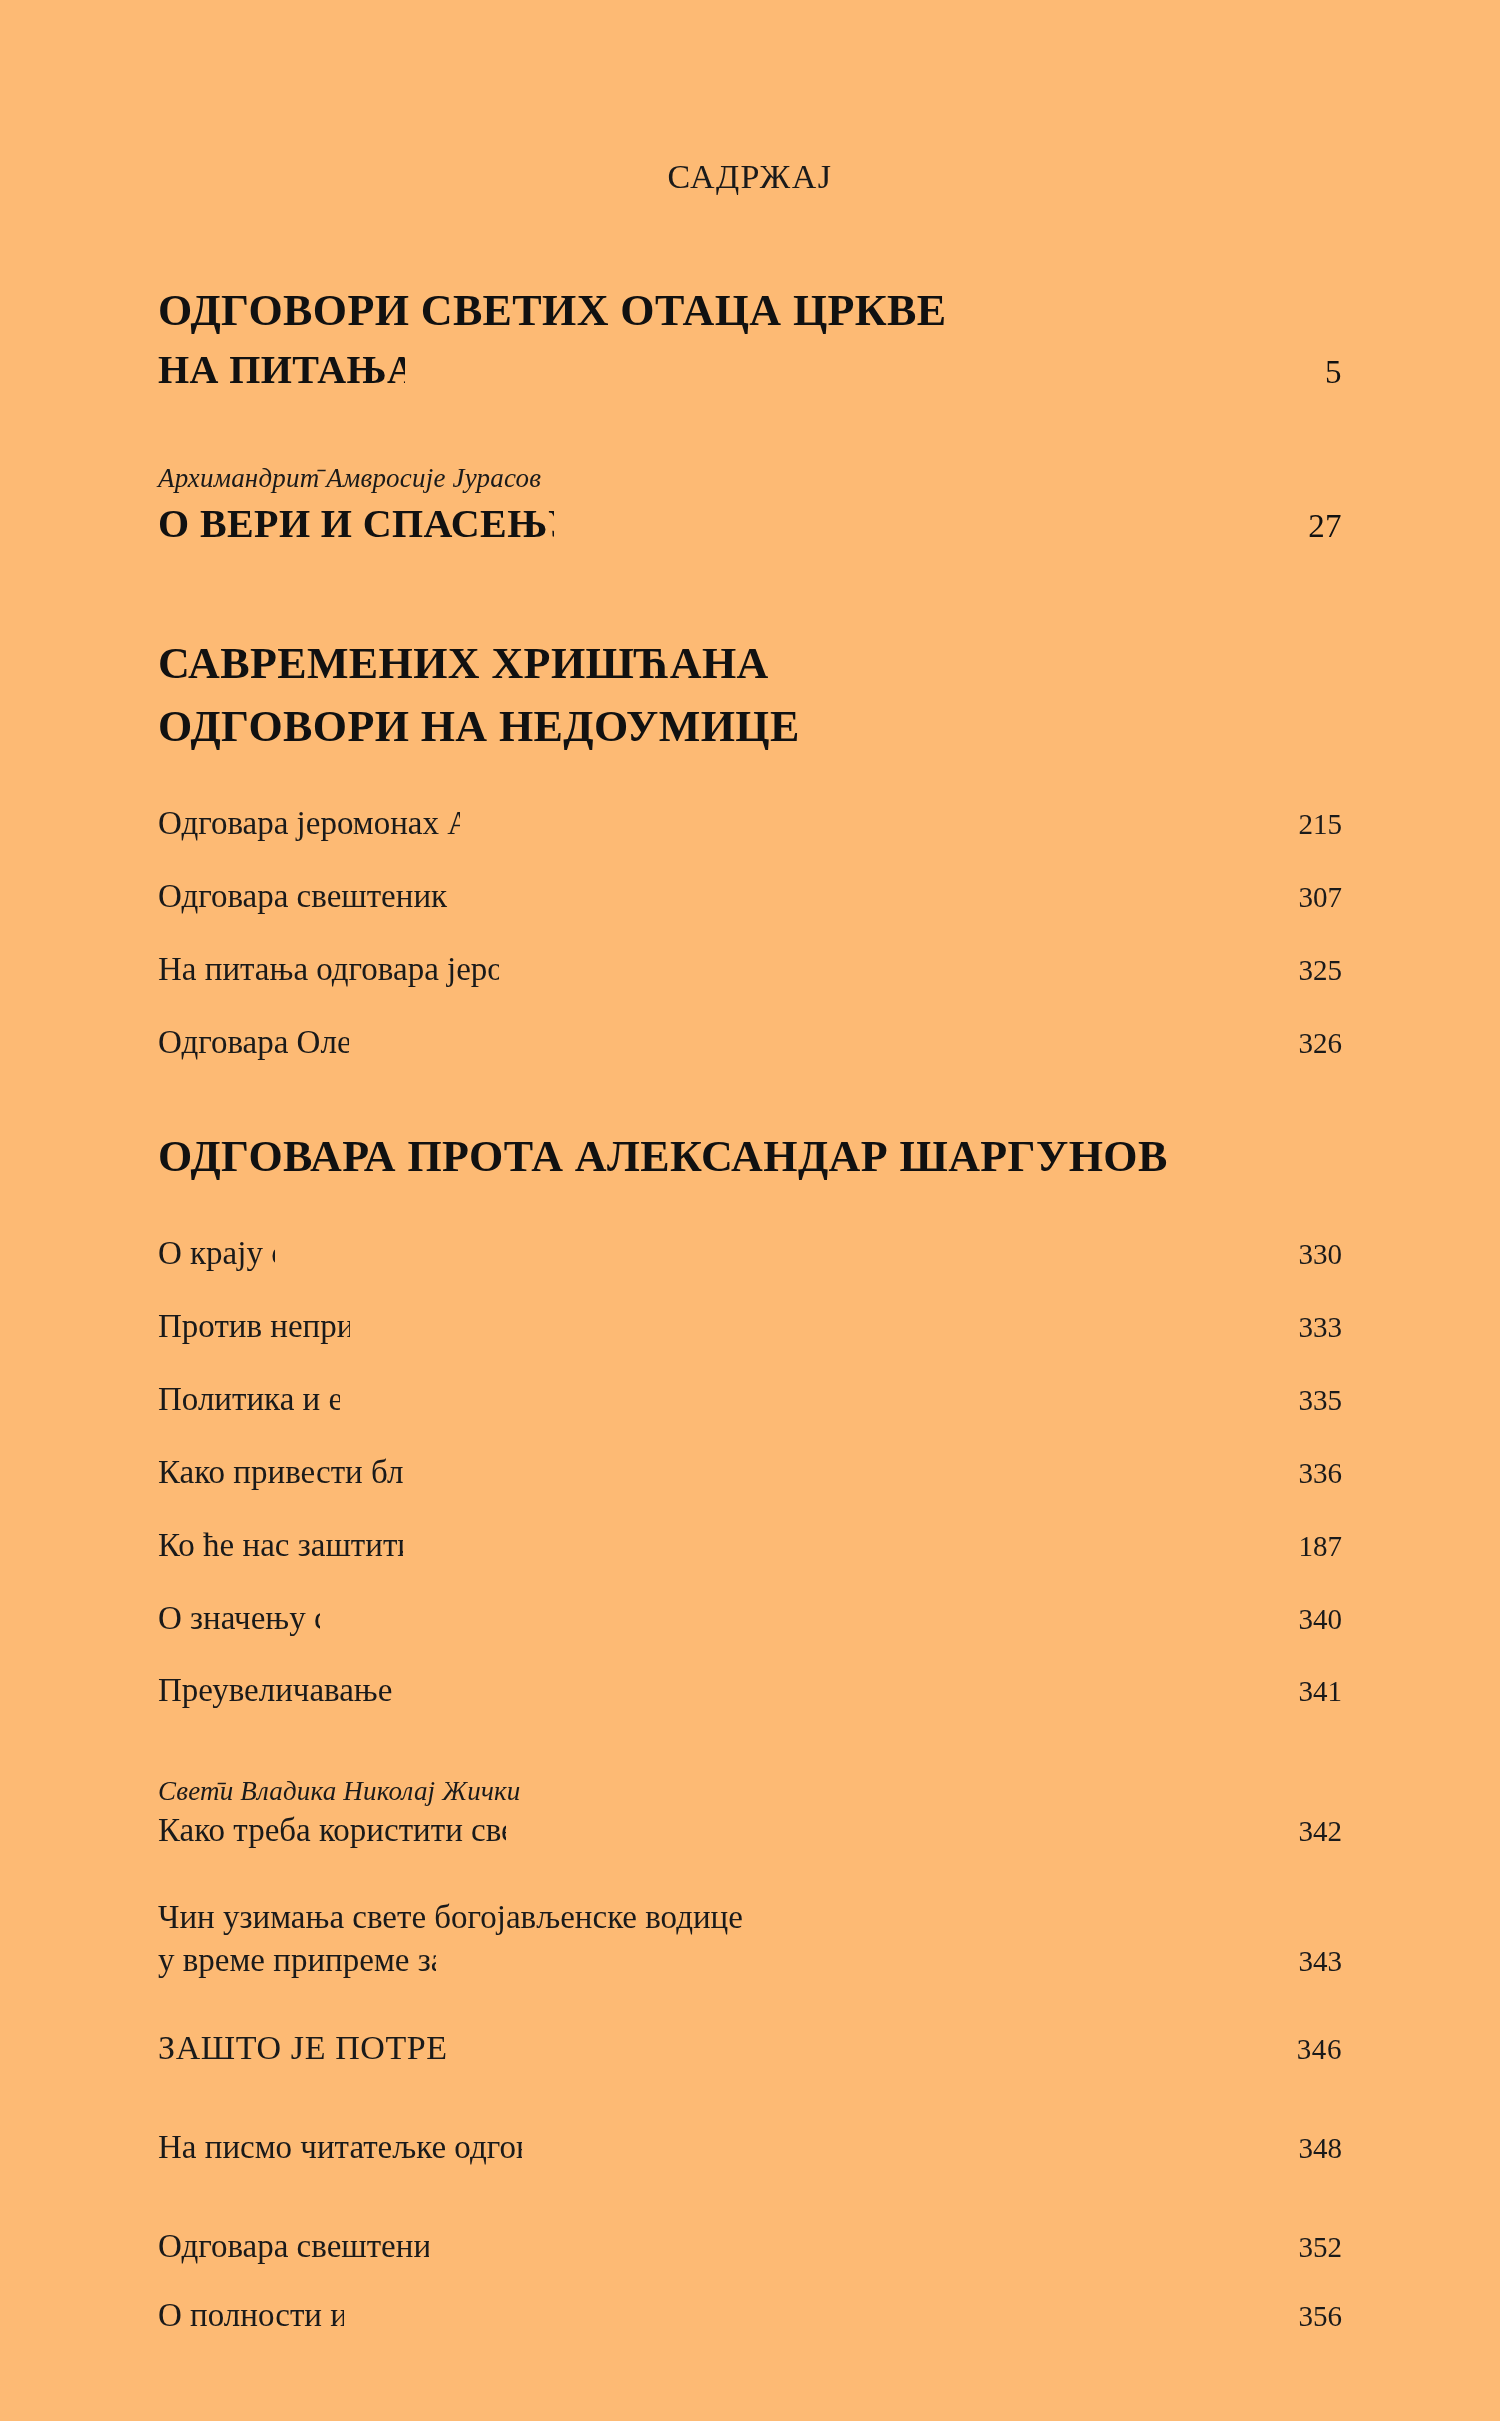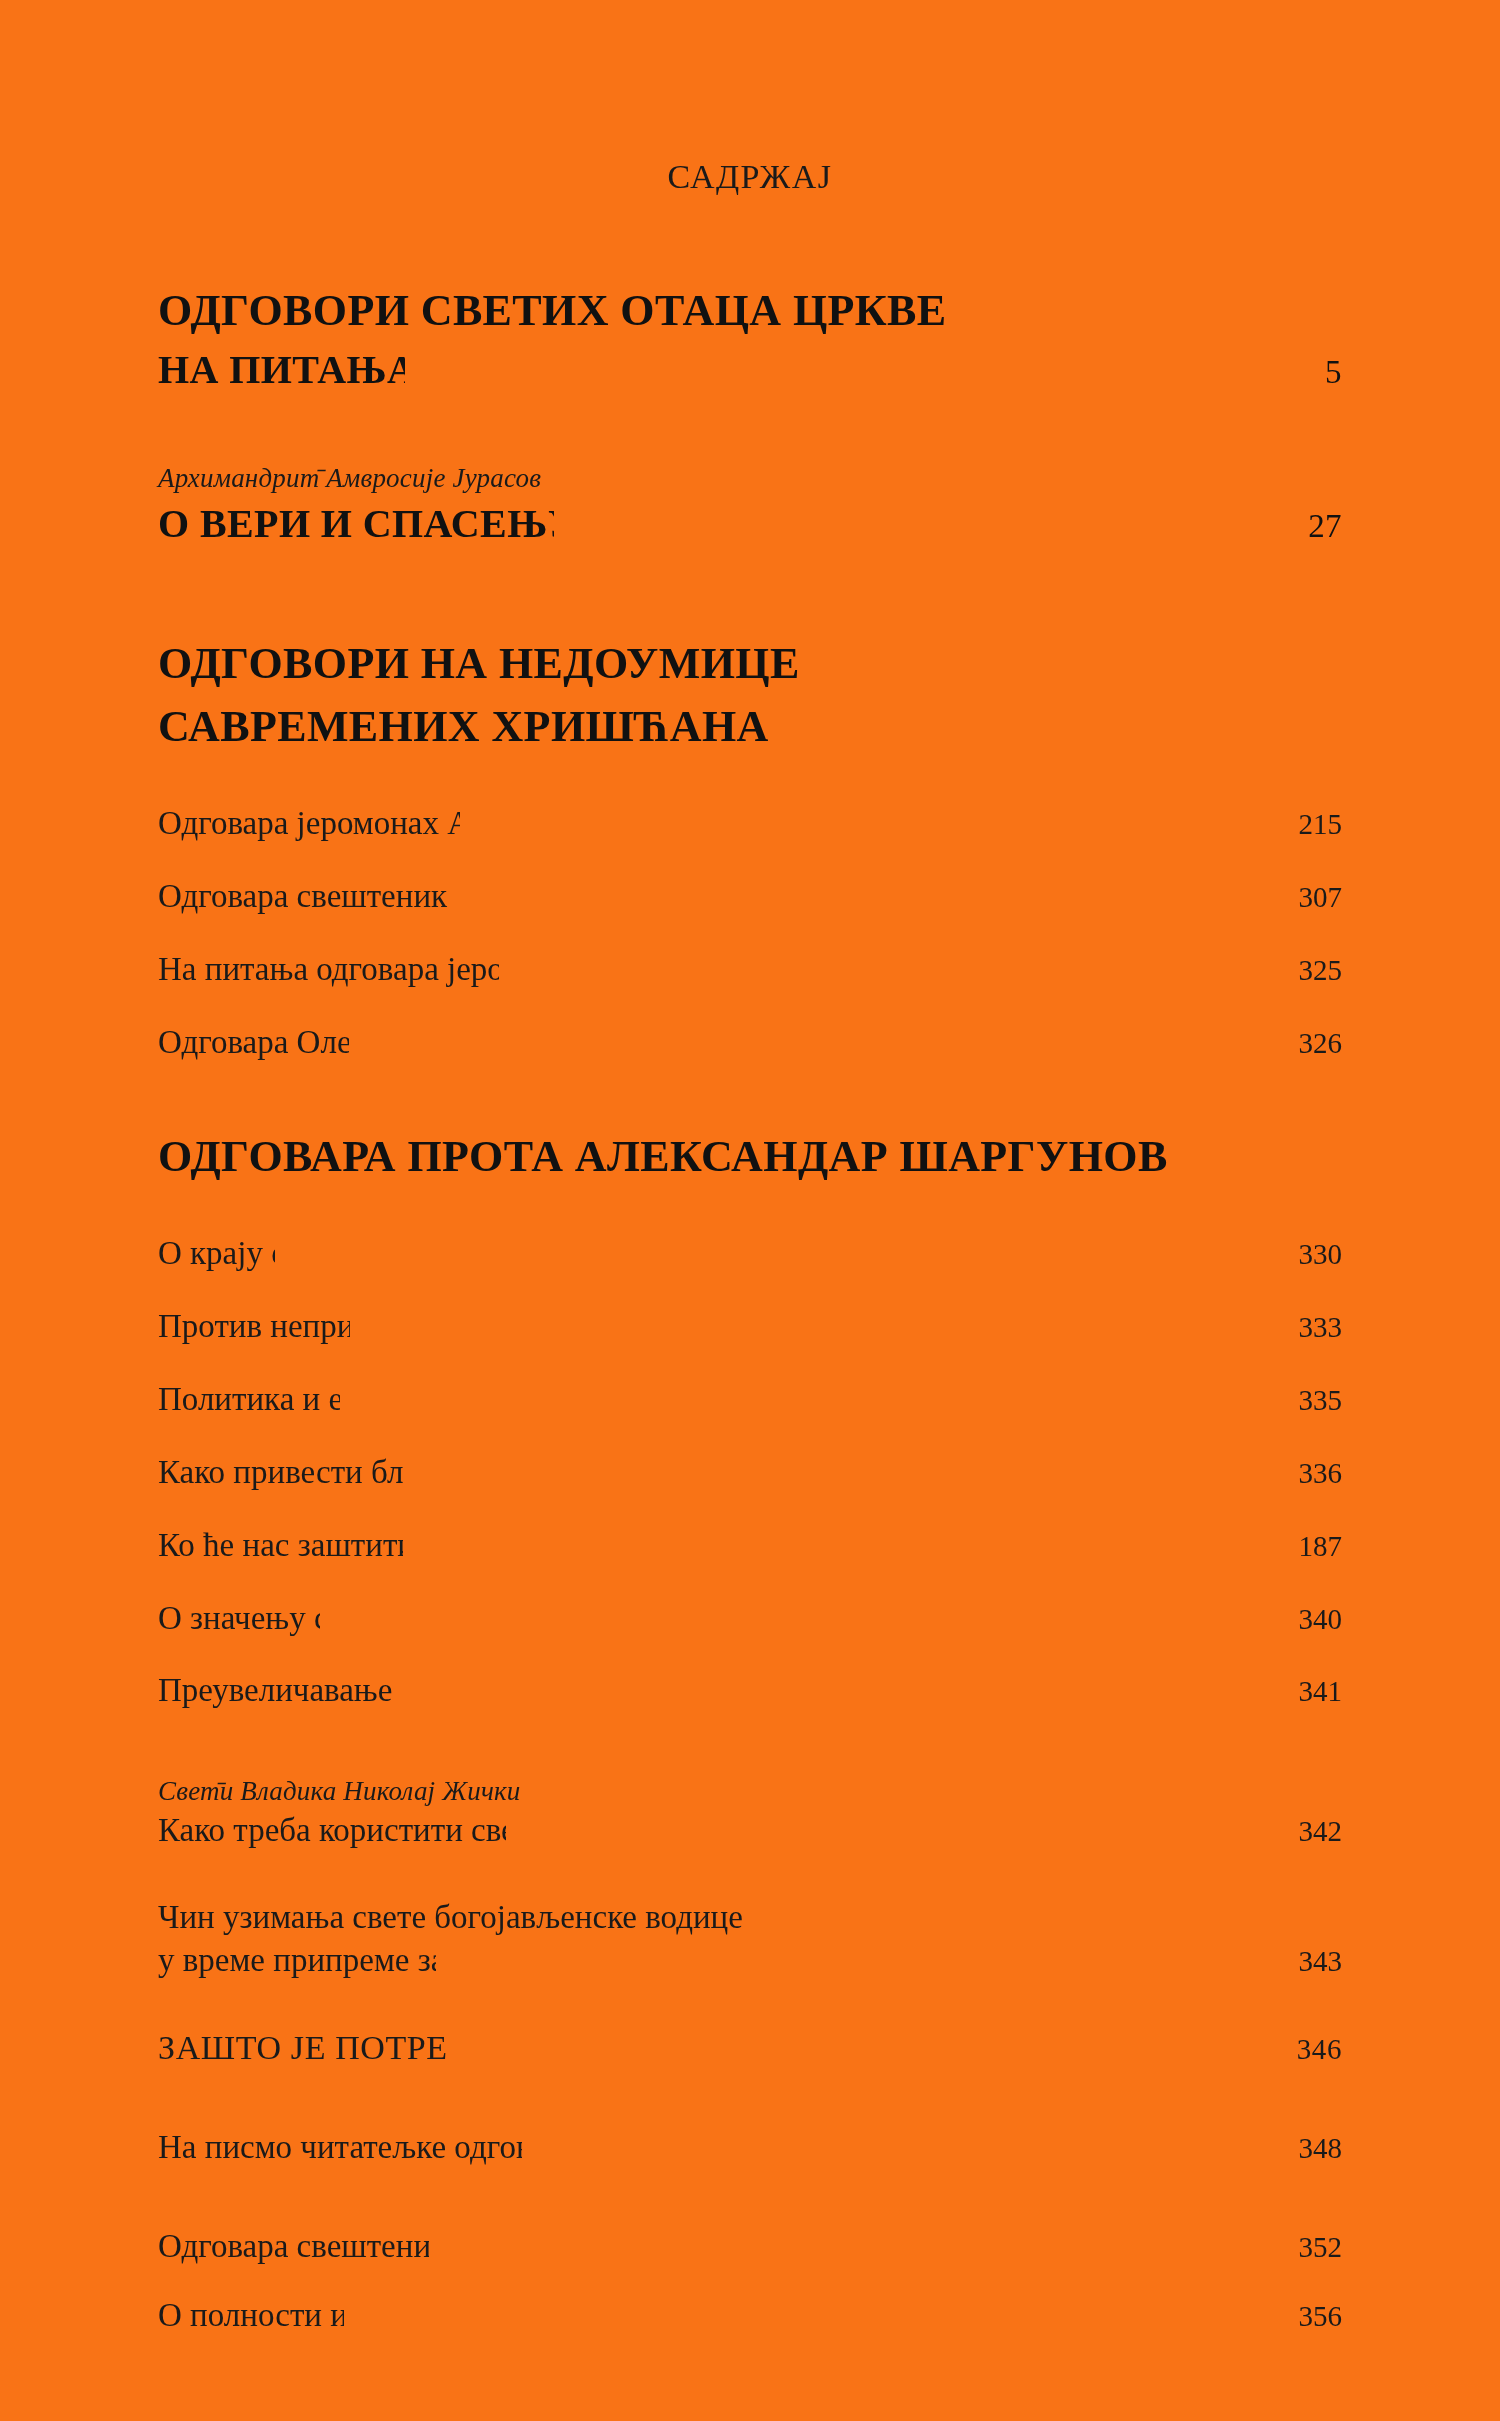--- a/index.html
+++ b/index.html
@@ -12,21 +12,21 @@
     height: 2421px;
     font-family: "Liberation Serif", "DejaVu Serif", serif;
     color: #1a1a1a;
     -webkit-font-smoothing: antialiased;
   }
 
   #page {
     position: relative;
     width: 1500px;
     height: 2421px;
-    background: #f97316;
+    background: #fdba74;
     box-sizing: border-box;
     padding: 0 158px;
   }
 
   
   .toc-title {
     text-align: center;
     font-size: 34px;
     letter-spacing: 1.5px;
     padding-top: 158px;
@@ -149,22 +149,22 @@
     <div class="entry head-bold">
       <span class="etext">О ВЕРИ И СПАСЕЊУ – ПИТАЊА И ОДГОВОРИ</span>
       <span class="leader"></span>
       <span class="pageno">27</span>
     </div>
   </div>
 
   <div class="gap-xl"></div>
 
   <div>
+    <div class="head-plain">САВРЕМЕНИХ ХРИШЋАНА</div>
     <div class="head-plain">ОДГОВОРИ НА НЕДОУМИЦЕ</div>
-    <div class="head-plain">САВРЕМЕНИХ ХРИШЋАНА</div>
 
     <div class="gap-xs"></div>
 
     <div class="entry item row-sp">
       <span class="etext">Одговара јеромонах Амвросије (Јермаков)</span>
       <span class="leader"></span>
       <span class="pageno">215</span>
     </div>
     <div class="entry item row-sp">
       <span class="etext">Одговара свештеник Атанасије Гумеров</span>

